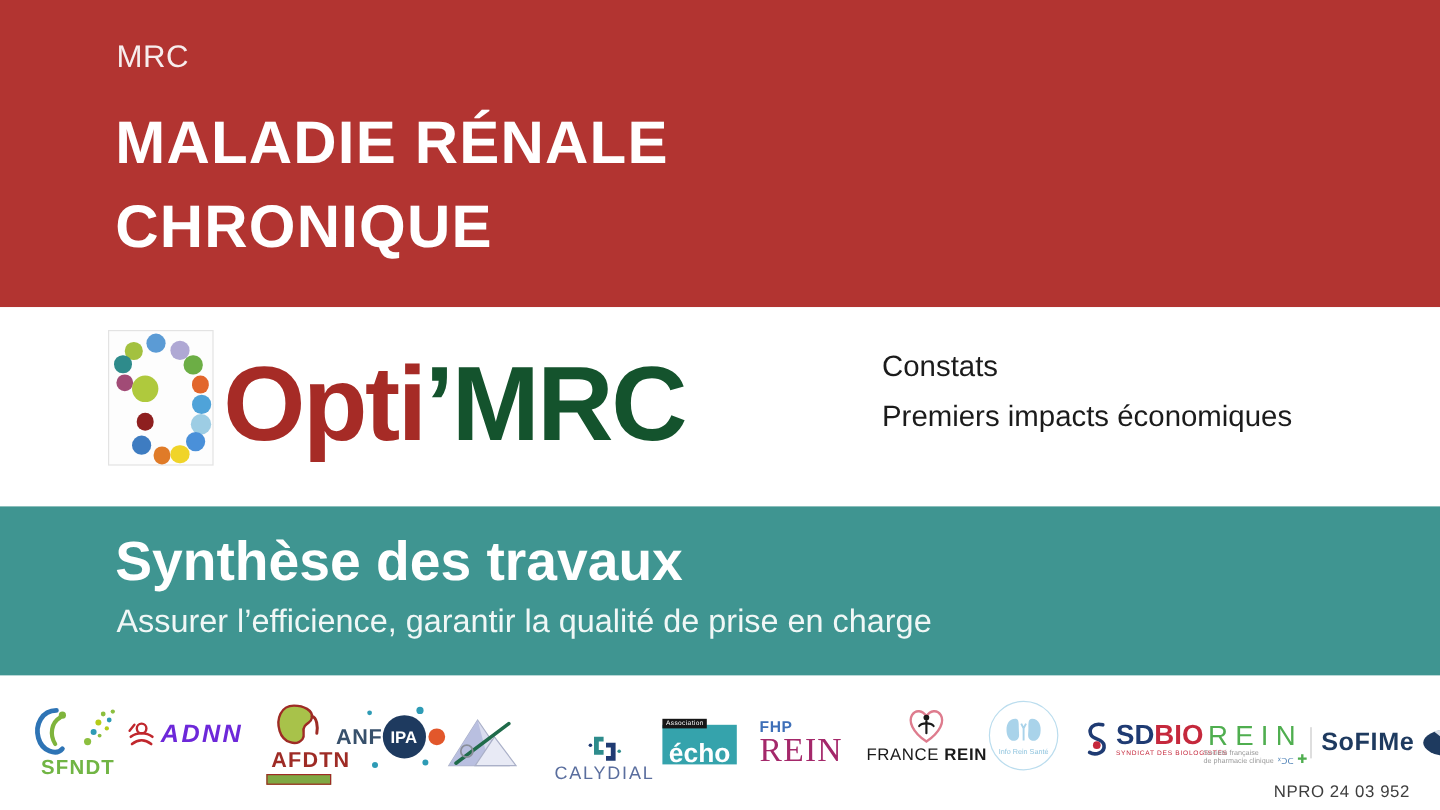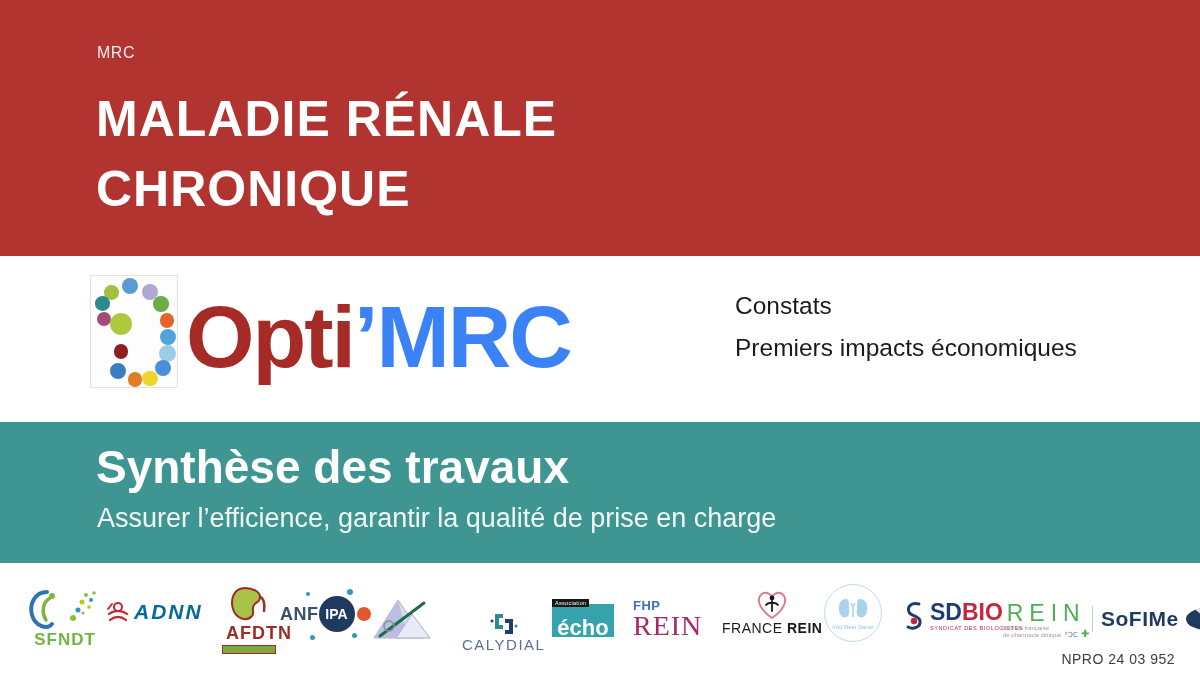--- a/index.html
+++ b/index.html
@@ -4,42 +4,42 @@
 <style>
   html,body{margin:0;padding:0;background:#888;}
   .slide{position:relative;width:1200px;height:675px;background:#ffffff;overflow:hidden;
          font-family:"Liberation Sans",sans-serif;}
   
   .band-red{position:absolute;left:0;top:0;width:1200px;height:256px;background:#B23431;}
   .band-white{position:absolute;left:0;top:256px;width:1200px;height:166px;background:#ffffff;}
   .band-teal{position:absolute;left:0;top:422px;width:1200px;height:141px;background:#3F9591;}
   .band-logos{position:absolute;left:0;top:563px;width:1200px;height:112px;background:#ffffff;}
   
-  .eyebrow{position:absolute;left:97px;top:44px;font-size:16px;color:#F7EDED;letter-spacing:.5px;}
+  .eyebrow{position:absolute;left:97px;top:32px;font-size:26px;color:#F7EDED;letter-spacing:.5px;}
   .main-title{position:absolute;left:96px;top:84px;font-size:50px;line-height:70px;
               font-weight:bold;color:#ffffff;letter-spacing:1px;}
   .top-list{position:absolute;left:735px;top:86px;font-size:24.5px;line-height:46.5px;color:#F7EDED;}
   
   .opti-box{position:absolute;left:90px;top:275px;width:88px;height:113px;background:#FDFDFD;
             border:1px solid #E3E3E3;box-sizing:border-box;}
   .opti-dot{position:absolute;border-radius:50%;}
   .opti-text{position:absolute;left:186px;top:293px;font-size:88px;font-weight:bold;
              letter-spacing:-2px;line-height:1;}
   .opti-text .red{color:#A62B26;}
-  .opti-text .gray{color:#3b82f6;}
+  .opti-text .gray{color:#14532d;}
   .mid-list{position:absolute;left:735px;top:285px;font-size:24.5px;line-height:41.5px;color:#1b1b1b;}
   
   .band-title{position:absolute;left:96px;top:440px;font-size:46px;font-weight:bold;color:#ffffff;}
   .band-sub{position:absolute;left:97px;top:503px;font-size:27px;color:#F0F7F6;}
   
   .logo{position:absolute;display:flex;flex-direction:column;align-items:center;}
   .lbl{white-space:nowrap;}
   .sfndt-name{font-size:17px;color:#71B544;letter-spacing:1px;font-weight:bold;margin-top:-2px;}
   .adnn-row{display:flex;align-items:center;gap:4px;}
-  .adnn-name{font-size:21px;color:#0369a1;font-style:italic;font-weight:bold;letter-spacing:2px;}
+  .adnn-name{font-size:21px;color:#6d28d9;font-style:italic;font-weight:bold;letter-spacing:2px;}
   .afdtn-name{font-size:18px;color:#9E2B25;font-weight:bold;letter-spacing:1px;margin-top:-2px;margin-left:21px;}
   .afdtn-banner{width:52px;height:7px;background:#7FA843;border:1px solid #9E2B25;margin-top:1px;}
   .anfipa-row{display:flex;align-items:center;position:relative;}
   .anfipa-prefix{font-size:18px;color:#37506B;font-weight:bold;letter-spacing:.5px;}
   .anfipa-circle{width:36px;height:36px;border-radius:50%;background:#1E3A5F;color:#fff;
                  font-weight:bold;font-size:14px;display:flex;align-items:center;justify-content:center;}
   .anfipa-orange{width:14px;height:14px;border-radius:50%;background:#E2572B;margin-left:2px;}
   .anfipa-dot{position:absolute;border-radius:50%;background:#2E9BB5;}
   .calydial-name{font-size:15px;color:#5A6E9E;letter-spacing:1.5px;margin-top:1px;}
   .echo-box{position:relative;width:62px;height:33px;background:#35A3AC;display:flex;

